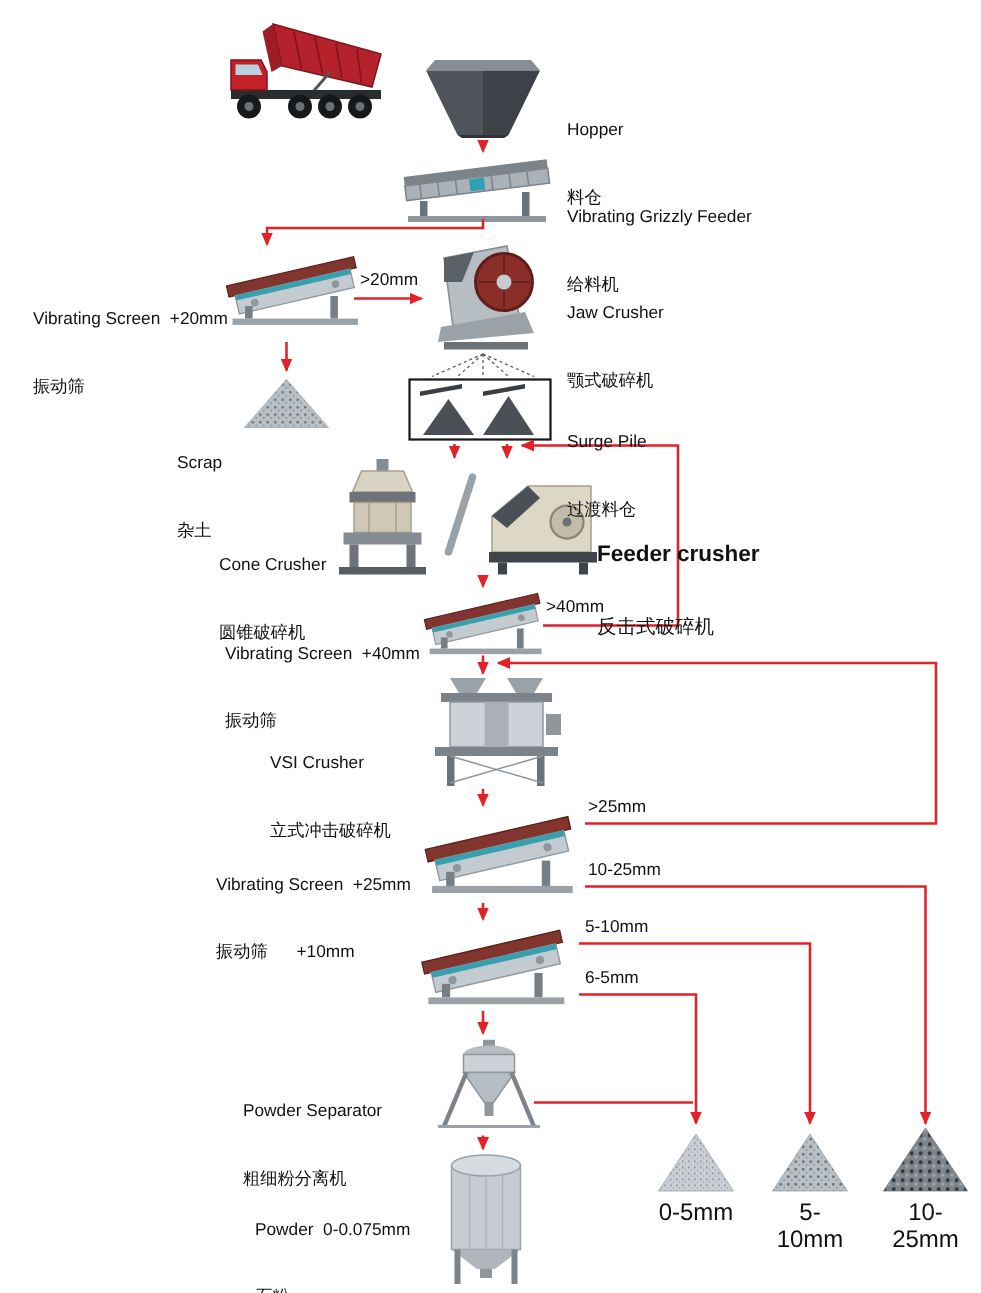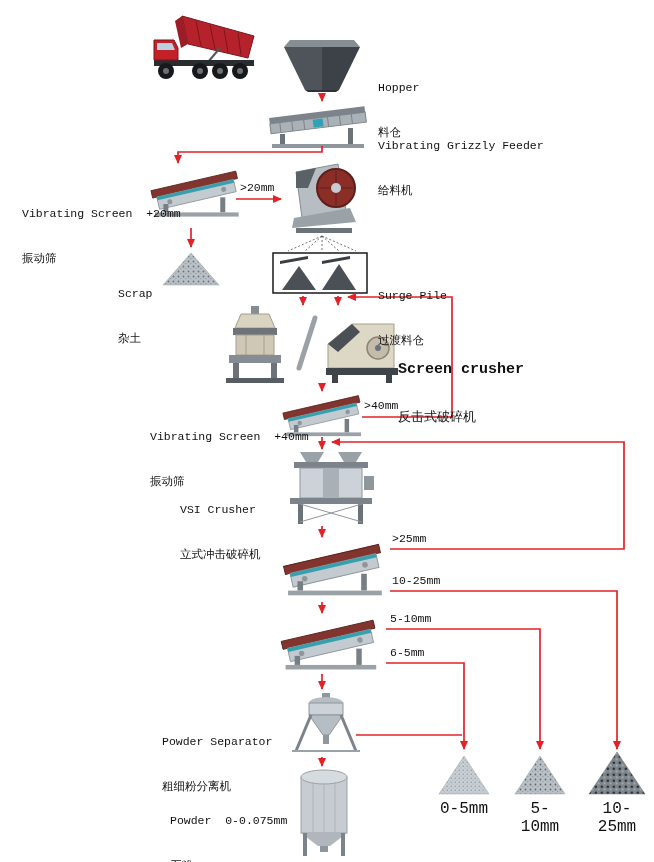--- a/index.html
+++ b/index.html
@@ -1,20 +1,20 @@
 <!DOCTYPE html>
 <html><head>
 <meta charset="utf-8">
 <title>Crushing Plant Flow Diagram</title>
 <style>
   * { margin:0; padding:0; box-sizing:border-box; }
   body { background:#ffffff; }
   .canvas {
     position:relative; width:654px; height:862px; background:#ffffff;
-    font-family:Liberation Mono, monospace; color:#111;
+    font-family:Liberation Sans, sans-serif; color:#111;
     overflow:hidden;
   }
   .node { position:absolute; }
   .node svg { display:block; width:100%; height:100%; }
   #overlay { position:absolute; left:0; top:0; width:654px; height:862px; pointer-events:none; }
   .lbl { position:absolute; font-size:11.5px; line-height:15px; white-space:pre; color:#111; }
   .lbl-impact .en { font-size:15px; font-weight:600; line-height:19px; }
   .lbl-impact .cn { font-size:13px; line-height:17px; }
   .stream { position:absolute; font-size:11.5px; white-space:pre; color:#111; }
   .pile-lbl { position:absolute; font-size:16px; text-align:center; color:#111; }
@@ -329,47 +329,59 @@
   <div class="lbl" style="left:378px;top:108px">
     <div class="en">Vibrating Grizzly Feeder</div>
     <div class="cn">给料机</div>
   </div>
 
   <div class="lbl" style="left:22px;top:176px">
     <div class="en">Vibrating Screen  +20mm</div>
     <div class="cn">振动筛</div>
   </div>
 
-
-  <div class="lbl" style="left:118px;top:256px">
+  <div class="lbl" style="left:378px;top:172px">
+    <div class="en">Jaw Crusher</div>
+    <div class="cn">颚式破碎机</div>
+  </div>
+
+  <div class="lbl" style="left:118px;top:272px">
     <div class="en">Scrap</div>
     <div class="cn">杂土</div>
   </div>
 
   <div class="lbl" style="left:378px;top:258px">
     <div class="en">Surge Pile</div>
     <div class="cn">过渡料仓</div>
   </div>
 
+  <div class="lbl" style="left:146px;top:340px">
+    <div class="en">Cone Crusher</div>
+    <div class="cn">圆锥破碎机</div>
+  </div>
 
   <div class="lbl lbl-impact" style="left:398px;top:330px">
-    <div class="en">Screen crusher</div>
+    <div class="en">Feeder crusher</div>
     <div class="cn">反击式破碎机</div>
   </div>
 
   <div class="lbl" style="left:150px;top:399px">
     <div class="en">Vibrating Screen  +40mm</div>
     <div class="cn">振动筛</div>
   </div>
 
   <div class="lbl" style="left:180px;top:472px">
     <div class="en">VSI Crusher</div>
     <div class="cn">立式冲击破碎机</div>
   </div>
 
+  <div class="lbl" style="left:144px;top:553px">
+    <div class="en">Vibrating Screen  +25mm</div>
+    <div class="cn">振动筛      +10mm</div>
+  </div>
 
 
   <div class="lbl" style="left:162px;top:704px">
     <div class="en">Powder Separator</div>
     <div class="cn">粗细粉分离机</div>
   </div>
 
   <div class="lbl" style="left:170px;top:783px">
     <div class="en">Powder  0-0.075mm</div>
     <div class="cn">石粉</div>

